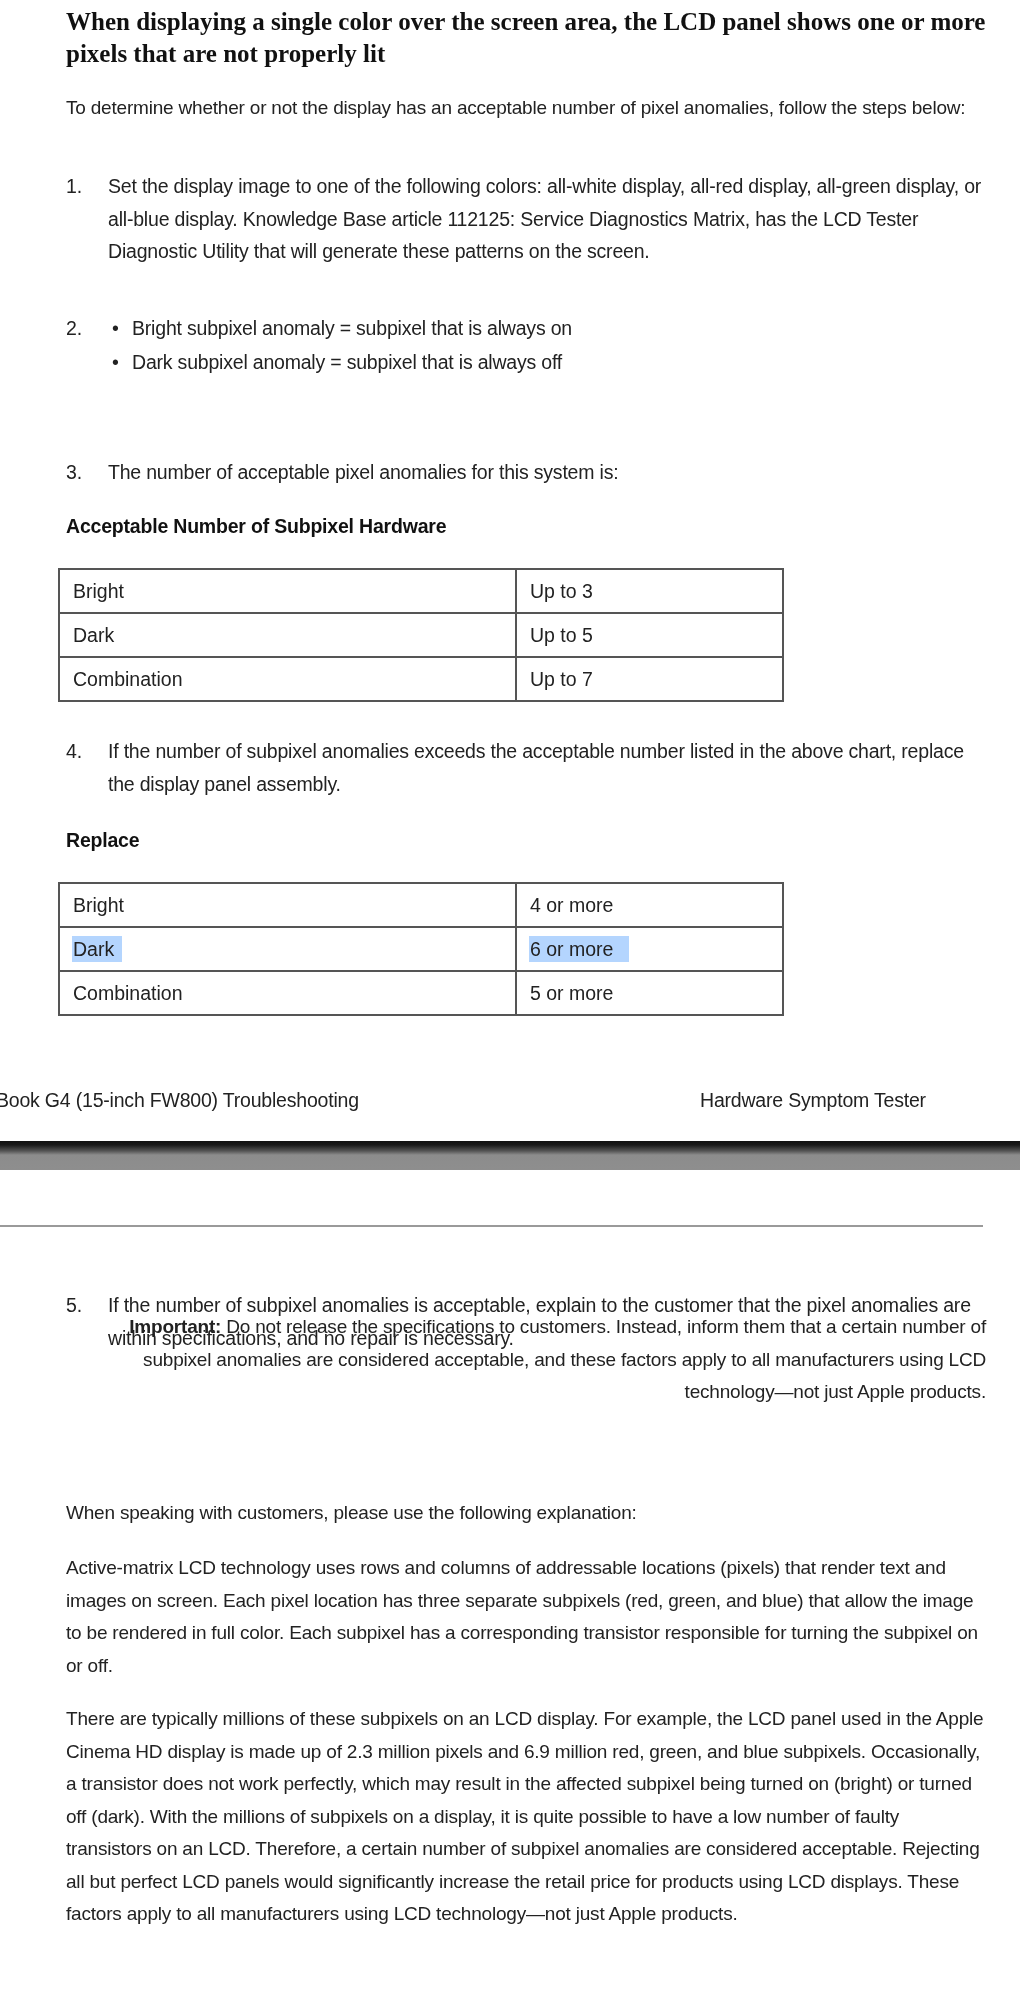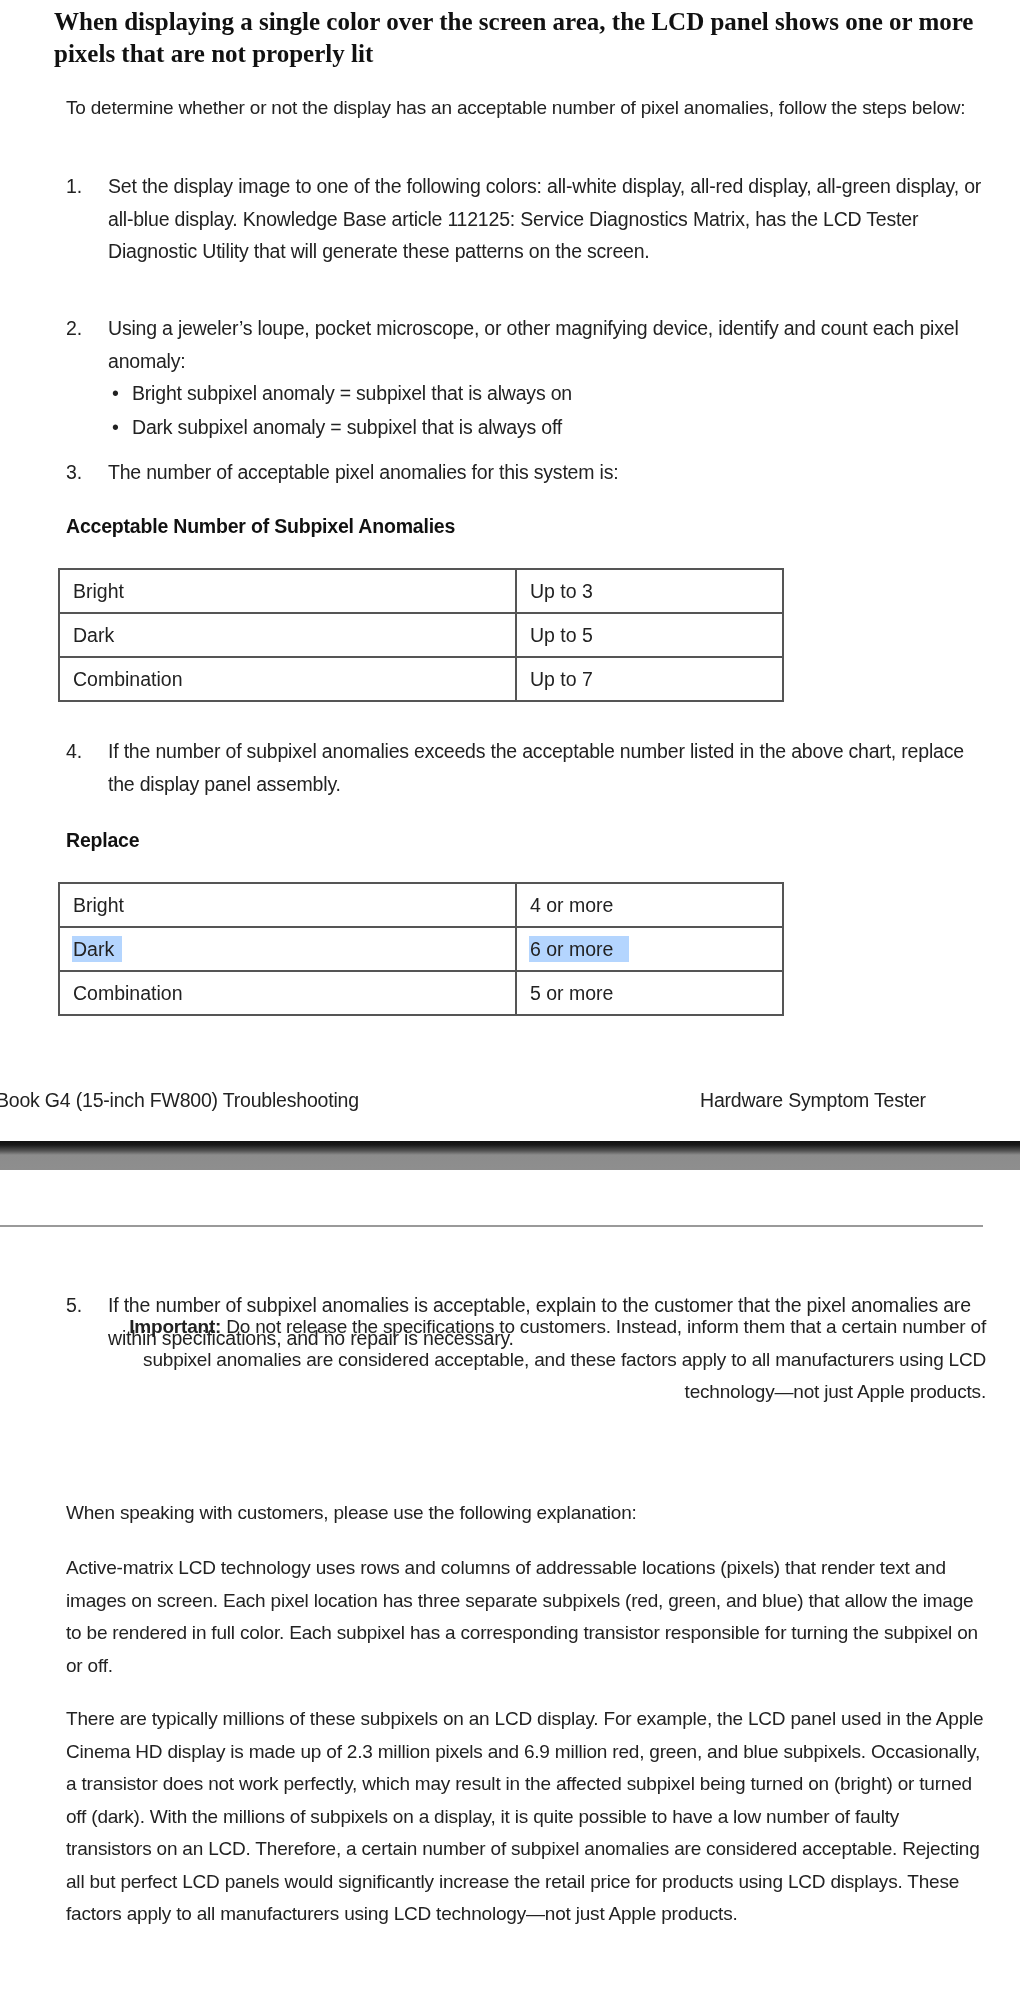--- a/index.html
+++ b/index.html
@@ -1,19 +1,19 @@
 <!DOCTYPE html>
 <html><head>
 <meta charset="utf-8">
 <style>
   html, body { margin:0; padding:0; background:#ffffff; }
   body { width:1020px; height:1992px; position:relative; overflow:hidden;
          font-family:"Liberation Sans", sans-serif; color:#1a1a1a; }
   .abs { position:absolute; }
-  .heading { left:54px; top:6px; width:930px; font-family:"Liberation Serif", serif;
+  .heading { left:66px; top:6px; width:930px; font-family:"Liberation Serif", serif;
              font-weight:bold; font-size:25px; line-height:32px; color:#111; }
   .para { left:66px; width:920px; font-size:19px; line-height:32.5px; color:#222; letter-spacing:-0.2px; }
   .item { left:66px; width:920px; font-size:19.5px; line-height:32.5px; color:#222; letter-spacing:-0.2px; }
   .item .num { position:absolute; left:0; top:0; }
   .item .txt { margin-left:42px; display:block; }
   .bullets { list-style:none; margin:0; padding:0; }
   .bullets li { position:relative; padding-left:20px; }
   .bullets li .dot { position:absolute; left:0; top:0; }
   .subhead { left:66px; font-weight:bold; font-size:19.5px; line-height:32px; color:#111; letter-spacing:-0.2px; }
   table.spec { position:absolute; left:58px; width:726px; border-collapse:collapse; font-size:19.5px; color:#222; }
@@ -33,33 +33,32 @@
 
 <div class="abs para" style="top:92px;">To determine whether or not the display has an acceptable number of pixel anomalies, follow the steps below:</div>
 
 <div class="abs item" style="top:170px;">
   <span class="num">1.</span>
   <span class="txt">Set the display image to one of the following colors: all-white display, all-red display, all-green display, or all-blue display. Knowledge Base article 112125: Service Diagnostics Matrix, has the LCD Tester Diagnostic Utility that will generate these patterns on the screen.</span>
 </div>
 
 <div class="abs item" style="top:312px;">
   <span class="num">2.</span>
-  <span class="txt">Using a jeweler’s loupe, pocket microscope, or other magnifying device, identify and count each pixel anomaly:</span>
   <ul class="bullets txt" style="margin-left:46px;">
     <li><span class="dot">•</span><span>Bright subpixel anomaly = subpixel that is always on</span></li>
     <li style="margin-top:1px;"><span class="dot">•</span><span>Dark subpixel anomaly = subpixel that is always off</span></li>
   </ul>
 </div>
 
 <div class="abs item" style="top:456px;">
   <span class="num">3.</span>
   <span class="txt">The number of acceptable pixel anomalies for this system is:</span>
 </div>
 
-<div class="abs subhead" style="top:510px;">Acceptable Number of Subpixel Anomalies</div>
+<div class="abs subhead" style="top:510px;">Acceptable Number of Subpixel Hardware</div>
 
 <table class="spec" style="top:568px;">
   <tbody>
       <tr>
     <td class="c1">Bright</td>
     <td>Up to 3</td>
   </tr>
   <tr>
     <td class="c1">Dark</td>
     <td>Up to 5</td>

